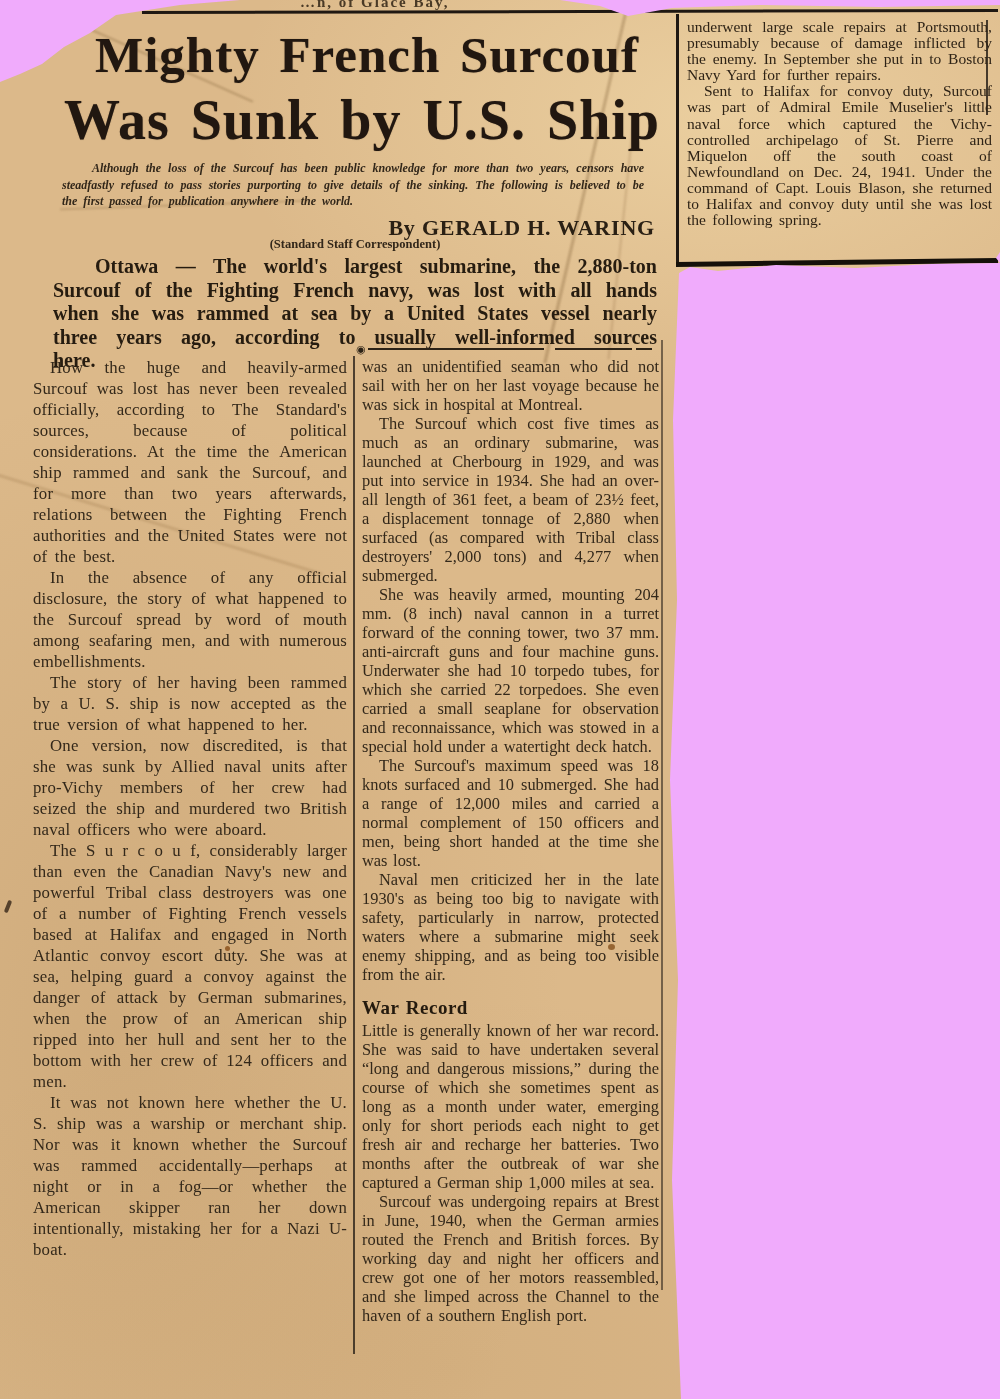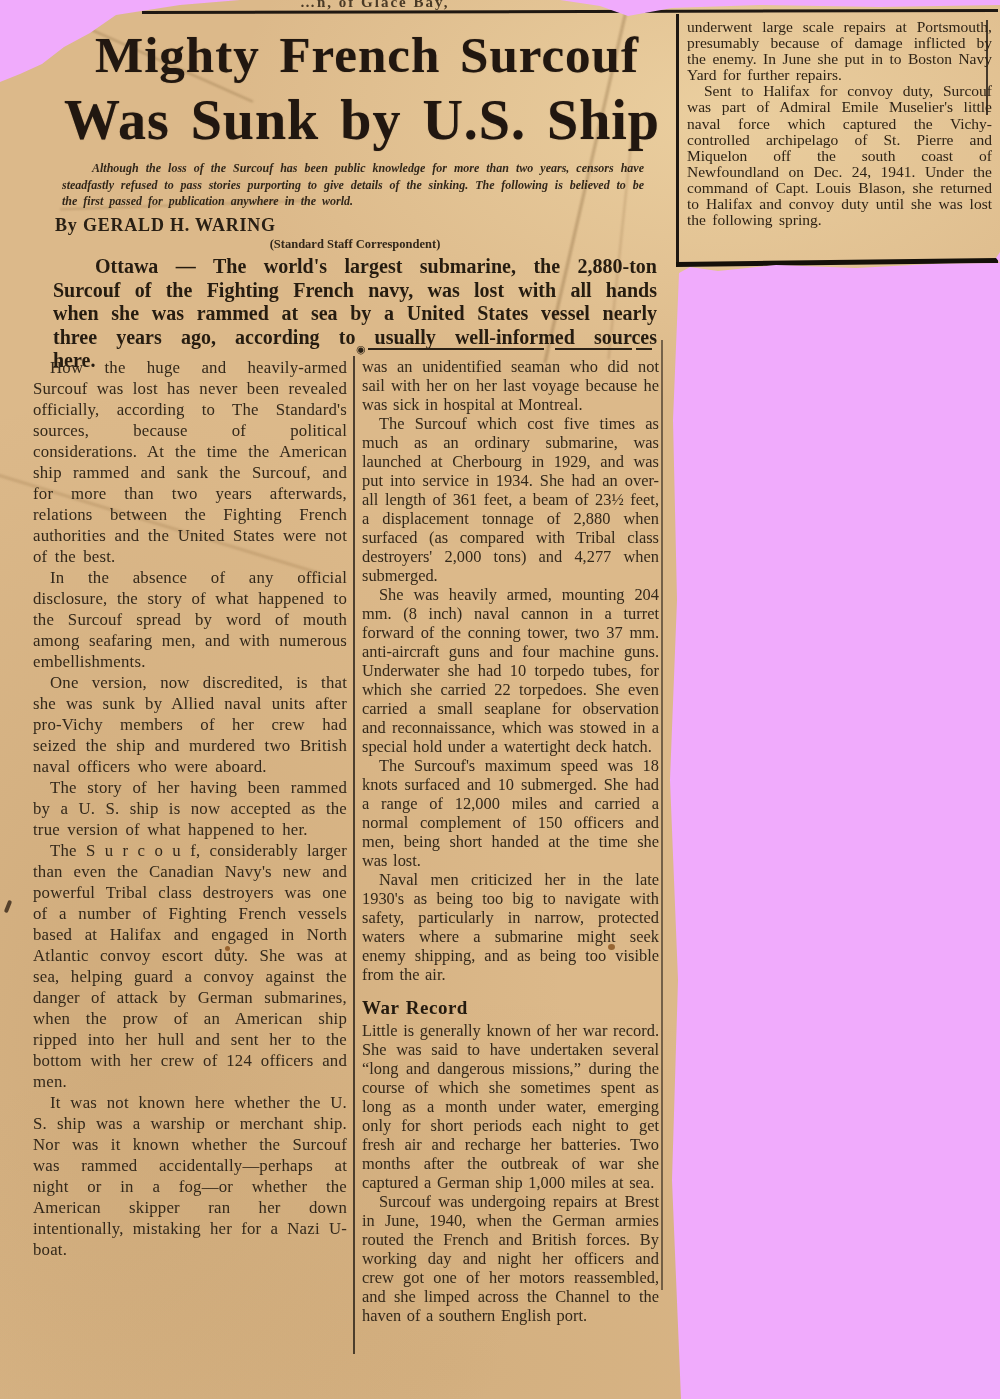--- a/index.html
+++ b/index.html
@@ -35,22 +35,22 @@
   }
   #headline{color:#211710;text-shadow:0 0 1px rgba(35,22,8,.45);font-weight:bold;}
   #headline .hl{white-space:nowrap;text-align:center;letter-spacing:1px;word-spacing:6px;}
   #hl1{position:absolute;left:62px;top:26px;width:610px;font-size:51px;}
   #hl2{position:absolute;left:38px;top:88px;width:648px;font-size:56px;}
   #deck{
     position:absolute;left:62px;top:160px;width:582px;
     font-weight:bold;font-style:italic;font-size:12px;line-height:16.5px;
     color:#32271a;text-align:justify;text-indent:30px;word-spacing:3px;
   }
-  #byline{position:absolute;left:55px;top:215px;width:600px;text-align:left;
-    font-weight:bold;font-size:18px;color:#2a2014;letter-spacing:.8px;}
+  #byline{position:absolute;left:55px;top:215px;width:600px;text-align:right;
+    font-weight:bold;font-size:22px;color:#2a2014;letter-spacing:.8px;}
   #byrole{position:absolute;left:55px;top:237px;width:600px;text-align:center;
     font-weight:bold;font-size:12.5px;color:#32271a;}
   #lede{
     position:absolute;left:53px;top:255px;width:604px;
     font-weight:bold;font-size:20px;line-height:23.5px;color:#261c10;
     text-align:justify;text-indent:42px;word-spacing:7px;
   }
   .col{color:#33281a;text-align:justify;}
   .col p{margin:0;text-indent:17px;}
   .col.continuation p:first-child{text-indent:0;}
@@ -111,43 +111,43 @@
     <div id="lede">Ottawa — The world's largest submarine, the 2,880-ton Surcouf of the Fighting French navy, was lost with all hands when she was rammed at sea by a United States vessel nearly three years ago, according to usually well-informed sources here.</div>
 
     <div id="ornament">
       <span class="dot">◉</span>
       <span class="dash"></span>
     </div>
 
     <div id="col-left" class="col">
         <p>How the huge and heavily-armed Surcouf was lost has never been revealed officially, according to The Standard's sources, because of political considerations. At the time the American ship rammed and sank the Surcouf, and for more than two years afterwards, relations between the Fighting French authorities and the United States were not of the best.</p>
         <p>In the absence of any official disclosure, the story of what happened to the Surcouf spread by word of mouth among seafaring men, and with numerous embellishments.</p>
+        <p>The story of her having been rammed by a U. S. ship is now accepted as the true version of what happened to her.</p>
         <p>One version, now discredited, is that she was sunk by Allied naval units after pro-Vichy members of her crew had seized the ship and murdered two British naval officers who were aboard.</p>
-        <p>The story of her having been rammed by a U. S. ship is now accepted as the true version of what happened to her.</p>
         <p>The S u r c o u f, considerably larger than even the Canadian Navy's new and powerful Tribal class destroyers was one of a number of Fighting French vessels based at Halifax and engaged in North Atlantic convoy escort duty. She was at sea, helping guard a convoy against the danger of attack by German submarines, when the prow of an American ship ripped into her hull and sent her to the bottom with her crew of 124 officers and men.</p>
         <p>It was not known here whether the U. S. ship was a warship or merchant ship. Nor was it known whether the Surcouf was rammed accidentally—perhaps at night or in a fog—or whether the American skipper ran her down intentionally, mistaking her for a Nazi U-boat.</p>
       </div>
 
     <div id="col-middle" class="col continuation">
       <div class="col continuation">
           <p>was an unidentified seaman who did not sail with her on her last voyage because he was sick in hospital at Montreal.</p>
           <p>The Surcouf which cost five times as much as an ordinary submarine, was launched at Cherbourg in 1929, and was put into service in 1934.  She had an over-all length of 361 feet, a beam of 23½ feet, a displacement tonnage of 2,880 when surfaced (as compared with Tribal class destroyers' 2,000 tons) and 4,277 when submerged.</p>
           <p>She was heavily armed, mounting 204 mm. (8 inch) naval cannon in a turret forward of the conning tower, two 37 mm. anti-aircraft guns and four machine guns.  Underwater she had 10 torpedo tubes, for which she carried 22 torpedoes.  She even carried a small seaplane for observation and reconnaissance, which was stowed in a special hold under a watertight deck hatch.</p>
           <p>The Surcouf's maximum speed was 18 knots surfaced and 10 submerged.  She had a range of 12,000 miles and carried a normal complement of 150 officers and men, being short handed at the time she was lost.</p>
           <p>Naval men criticized her in the late 1930's as being too big to navigate with safety, particularly in narrow, protected waters where a submarine might seek enemy shipping, and as being too visible from the air.</p>
         </div>
       <h3>War Record</h3>
       <div class="col">
           <p>Little is generally known of her war record.  She was said to have undertaken several “long and dangerous missions,” during the course of which she sometimes spent as long as a month under water, emerging only for short periods each night to get fresh air and recharge her batteries.  Two months after the outbreak of war she captured a German ship 1,000 miles at sea.</p>
           <p>Surcouf was undergoing repairs at Brest in June, 1940, when the German armies routed the French and British forces.  By working day and night her officers and crew got one of her motors reassembled, and she limped across the Channel to the haven of a southern English port.</p>
         </div>
     </div>
 
     <div id="col-right" class="col continuation">
-        <p>underwent large scale repairs at Portsmouth, presumably because of damage inflicted by the enemy. In June she put in to Boston Navy Yard for further repairs.</p>
+        <p>underwent large scale repairs at Portsmouth, presumably because of damage inflicted by the enemy. In September she put in to Boston Navy Yard for further repairs.</p>
         <p>Sent to Halifax for convoy duty, Surcouf was part of Admiral Emile Muselier's little naval force which captured the Vichy-controlled archipelago of St. Pierre and Miquelon off the south coast of Newfoundland on Dec. 24, 1941. Under the command of Capt. Louis Blason, she returned to Halifax and convoy duty until she was lost the following spring.</p>
       </div>
 
     <div class="speck" style="left:225px;top:946px;width:5px;height:5px;background:rgba(140,84,30,.85);"></div>
     <div class="speck" style="left:608px;top:944px;width:7px;height:6px;background:rgba(133,80,28,.8);"></div>
     <div style="position:absolute;left:6px;top:900px;width:4px;height:13px;background:#55412c;border-radius:2px;transform:rotate(22deg);"></div>
   </div>
 </div>
 
 </body></html>

